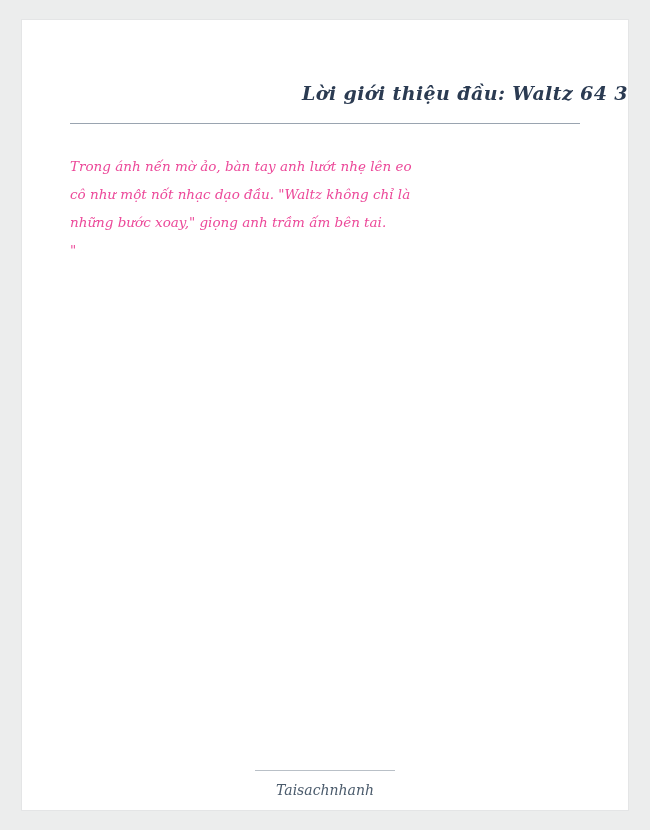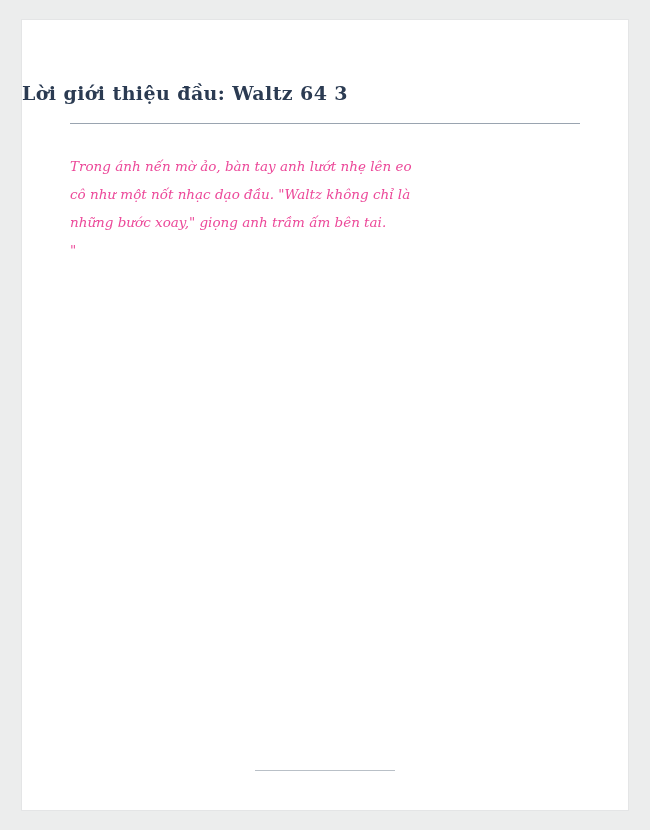--- a/index.html
+++ b/index.html
@@ -25,22 +25,23 @@
   .page-inner {
     position: relative;
     width: 100%;
     height: 100%;
   }
   .doc-title {
     position: absolute;
     left: 0;
     right: 0;
     top: 62px;
-    text-align: left;
+    text-align: right;
     font-family: "DejaVu Serif", "Liberation Serif", serif;
+    font-style: italic;
     font-weight: bold;
     font-size: 19px;
     letter-spacing: 0.4px;
     color: #2b3b52;
   }
   .title-rule {
     position: absolute;
     left: 48px;
     top: 103px;
     width: 510px;
@@ -89,15 +90,16 @@
 
     <div class="title-rule"></div>
 
     <div class="body-text">Trong ánh nến mờ ảo, bàn tay anh lướt nhẹ lên eo
 cô như một nốt nhạc dạo đầu. "Waltz không chỉ là
 những bước xoay," giọng anh trầm ấm bên tai.
 "</div>
 
     <div class="footer-rule"></div>
 
+    <div class="footer-text">Taisachnhanh</div>
 
   </div>
 </div>
 
 </body></html>

